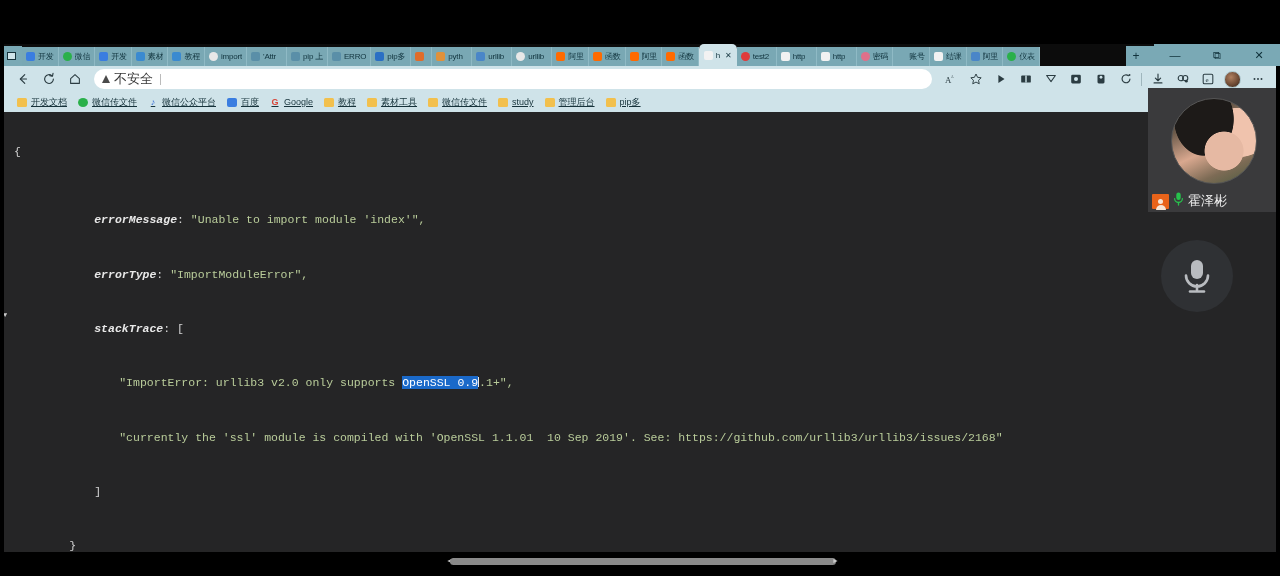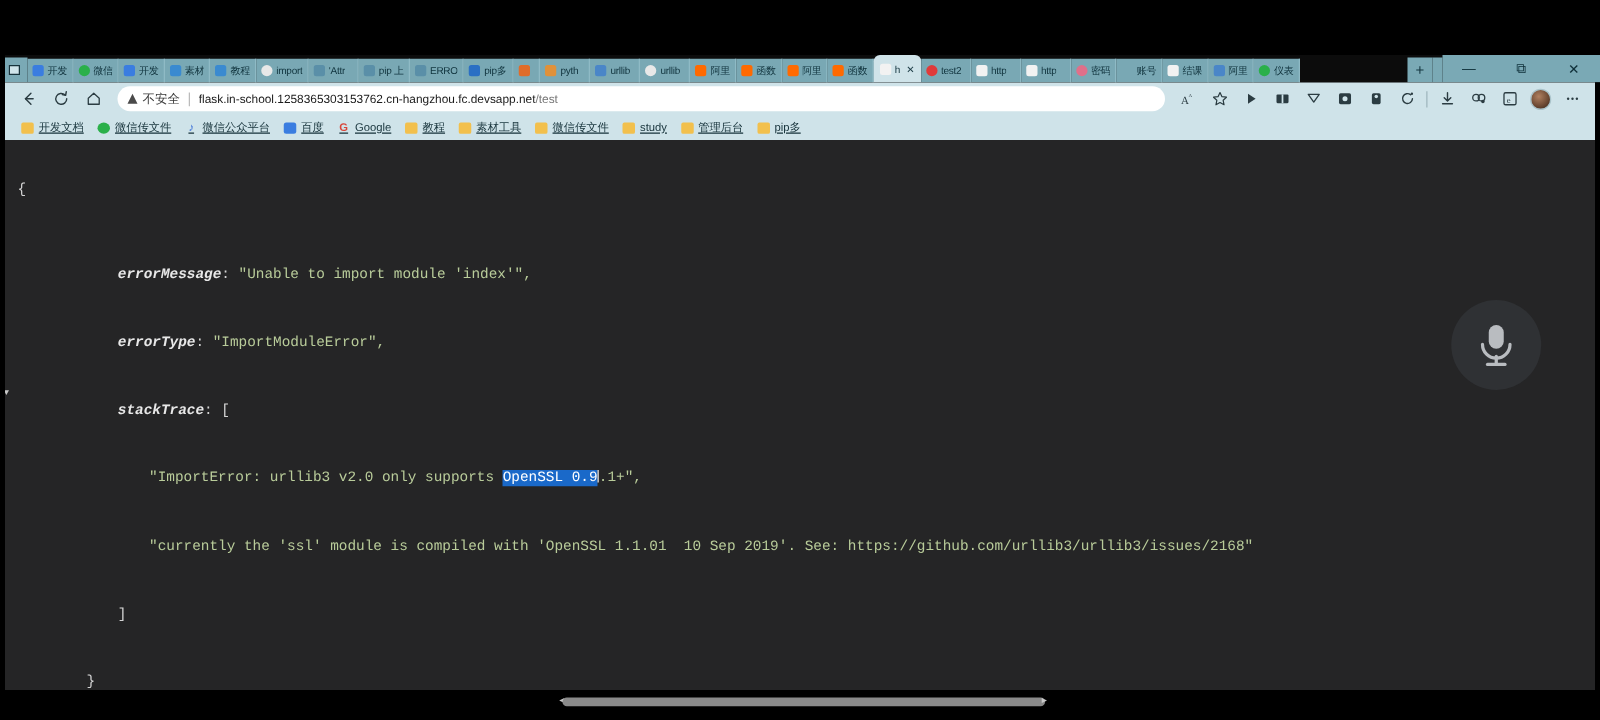--- a/index.html
+++ b/index.html
@@ -127,21 +127,21 @@
     overflow: hidden;
   }
   .warn-tri {
     width: 0; height: 0;
     border-left: 4.5px solid transparent;
     border-right: 4.5px solid transparent;
     border-bottom: 8px solid #4a4a4a;
     margin-right: 4px; flex: 0 0 auto;
   }
   .notsecure {
-    font-size: 10px; color: #3a3a3a; white-space: nowrap;
+    font-size: 13px; color: #3a3a3a; white-space: nowrap;
     flex: 0 0 auto;
   }
   .omni-sep {
     width: 1px; height: 11px; background: #bbb;
     margin: 0 7px; flex: 0 0 auto;
   }
   .urltext {
     font-size: 9.5px; color: #1b1b1b; white-space: nowrap;
     overflow: hidden; flex: 1 1 auto;
   }
@@ -442,21 +442,20 @@
     <div class="navicon">
       <svg width="14" height="14" viewBox="0 0 16 16">
           <path d="M3 7.5 L8 3 L13 7.5 V13 H3 Z" stroke="#2b3c42" stroke-width="1.2" fill="none" stroke-linejoin="round"></path>
         </svg>
     </div>
 
     <div class="omnibox">
       <div class="warn-tri"></div>
       <span class="notsecure">不安全</span>
       <div class="omni-sep"></div>
-      <span class="urltext"><span>flask.in-school.1258365303153762.cn-hangzhou.fc.devsapp.net</span><span class="path">/test</span></span>
     </div>
 
     <div class="tb-right">
       <div class="navicon">
         <svg width="14" height="13" viewBox="0 0 16 14">
             <text x="1" y="11" font-size="10" font-family="Liberation Serif, serif" fill="#2b3c42">A</text>
             <text x="8" y="7" font-size="7" font-family="Liberation Serif, serif" fill="#2b3c42">ᴬ</text>
           </svg>
       </div>
       <div class="navicon">
@@ -605,20 +604,36 @@
       <div class="jline" style="padding-left:25px">
         <span class="p">]</span>
       </div>
 
       <div class="jline">
         <span class="p">}</span>
       </div>
     </div>
   </div>
 
+  <div class="meeting">
+    <div class="vid-avatar"></div>
+    <div class="namebar">
+      <div class="hosticon">
+        <div class="head"></div>
+      </div>
+      <span class="micicon">
+        <svg width="13" height="16" viewBox="0 0 13 16">
+          <rect x="4.3" y="1.5" width="4.4" height="7.5" rx="2.2" fill="#27c24c"></rect>
+          <path d="M2.6 7.6 A3.9 3.9 0 0 0 10.4 7.6" stroke="#27c24c" stroke-width="1.3" fill="none" stroke-linecap="round"></path>
+          <path d="M6.5 11.5 V14" stroke="#27c24c" stroke-width="1.3" stroke-linecap="round"></path>
+        </svg>
+      </span>
+      <span class="uname">霍泽彬</span>
+    </div>
+  </div>
 
   <div class="micbtn">
     <svg width="34" height="40" viewBox="0 0 34 40">
       <rect x="11" y="4" width="12" height="19" rx="6" fill="#b9bcc0"></rect>
       <path d="M6 19.5 A11 11 0 0 0 28 19.5" stroke="#b9bcc0" stroke-width="2.6" fill="none" stroke-linecap="round"></path>
       <path d="M17 29 V34" stroke="#b9bcc0" stroke-width="2.6" stroke-linecap="round"></path>
       <path d="M10 35.5 H24" stroke="#b9bcc0" stroke-width="2.6" stroke-linecap="round"></path>
     </svg>
   </div>
 

